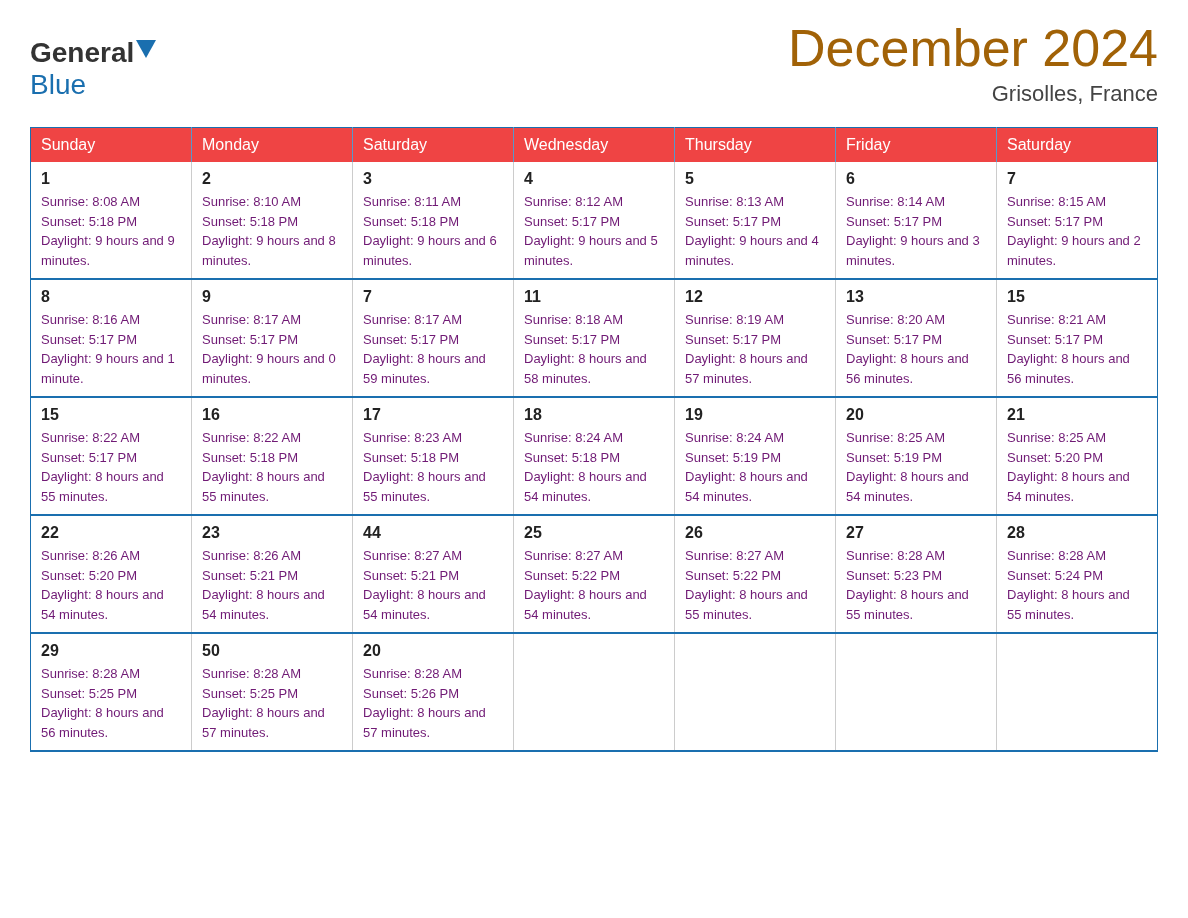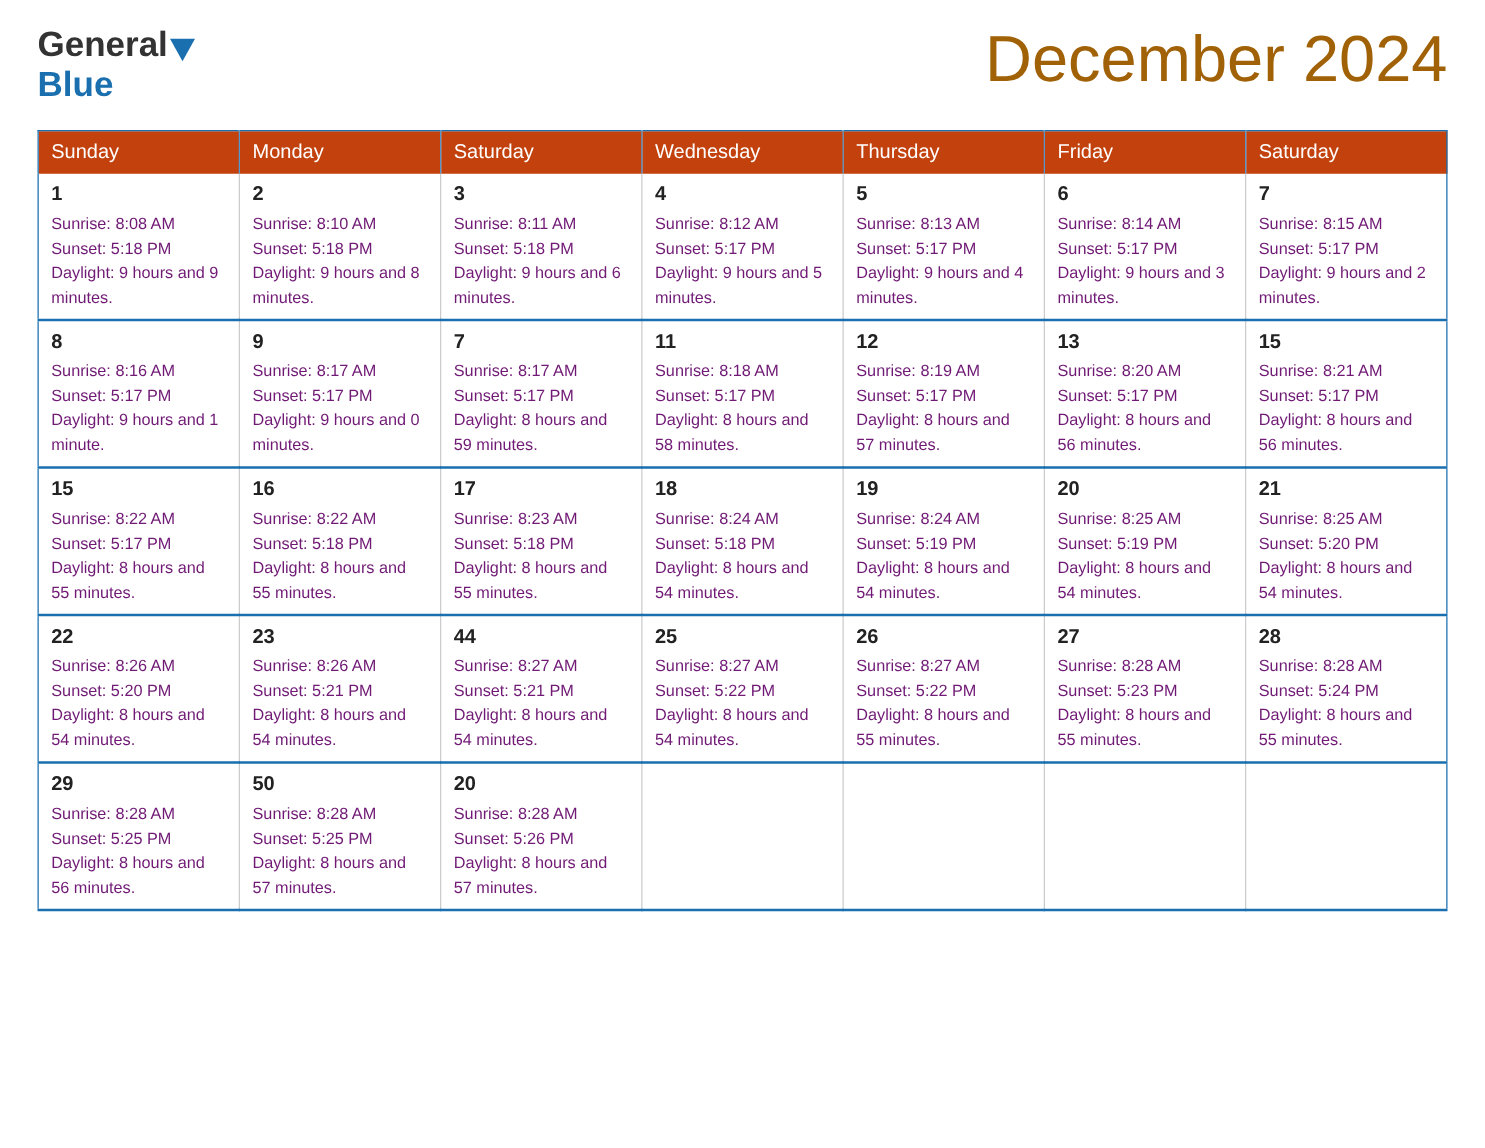--- a/index.html
+++ b/index.html
@@ -21,35 +21,35 @@
       flex-direction: column;
       align-items: flex-start;
     }
     .logo-text {
       display: flex;
       align-items: center;
       font-size: 28px;
       font-weight: bold;
       color: #333;
     }
-    .logo-general { color: #333; }
+    .logo-general { color: #333; margin-top: 17px; }
     .logo-triangle {
       width: 0;
       height: 0;
       border-left: 10px solid transparent;
       border-right: 10px solid transparent;
       border-top: 18px solid #1a6faf;
       margin: 0 2px;
       position: relative;
       top: 4px;
     }
     .logo-blue {
       color: #1a6faf;
       font-size: 28px;
-      font-weight: bold;
+      font-weight: normal;
     }
     .title-section {
       text-align: right;
     }
     .month-title {
       font-size: 52px;
       font-weight: normal;
       color: #a16207;
       line-height: 1.1;
     }
@@ -57,21 +57,21 @@
       font-size: 22px;
       color: #444;
       margin-top: 4px;
     }
     table {
       width: 100%;
       border-collapse: collapse;
       border: 1px solid #1a6faf;
     }
     thead tr {
-      background-color: #c2410c;
+      background-color: #ef4444;
     }
     thead th {
       color: #fff;
       font-size: 16px;
       font-weight: normal;
       padding: 8px 10px;
       text-align: left;
       border-right: 1px solid #5599cc;
     }
     thead th:last-child { border-right: none; }
@@ -110,20 +110,21 @@
 <div class="header">
   <div class="logo">
     <div class="logo-text">
       <span class="logo-general">General</span>
       <div class="logo-triangle"></div>
     </div>
     <div class="logo-blue">Blue</div>
   </div>
   <div class="title-section">
     <div class="month-title">December 2024</div>
+    <div class="location">Grisolles, France</div>
   </div>
 </div>
 
 <table>
   <thead>
     <tr>
     <th>Sunday</th>
         <th>Monday</th>
         <th>Saturday</th>
         <th>Wednesday</th>

